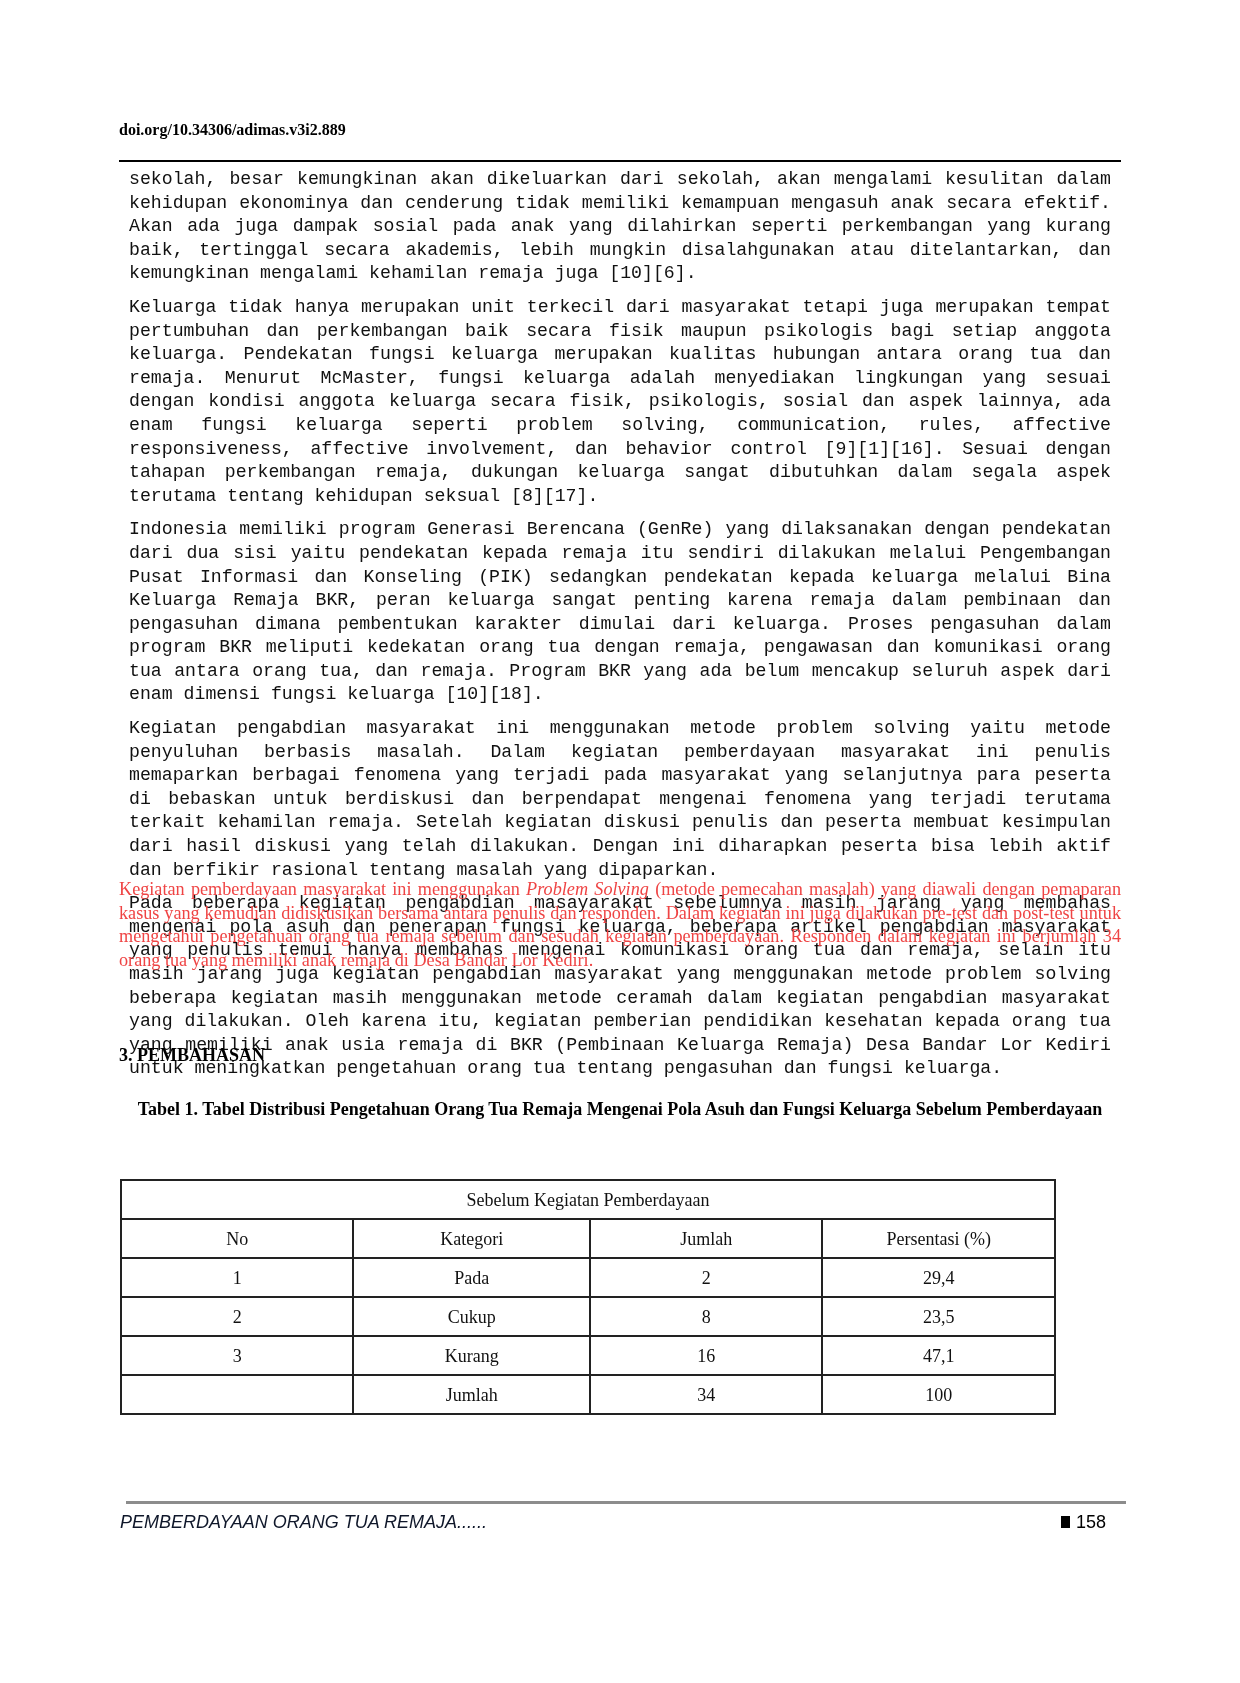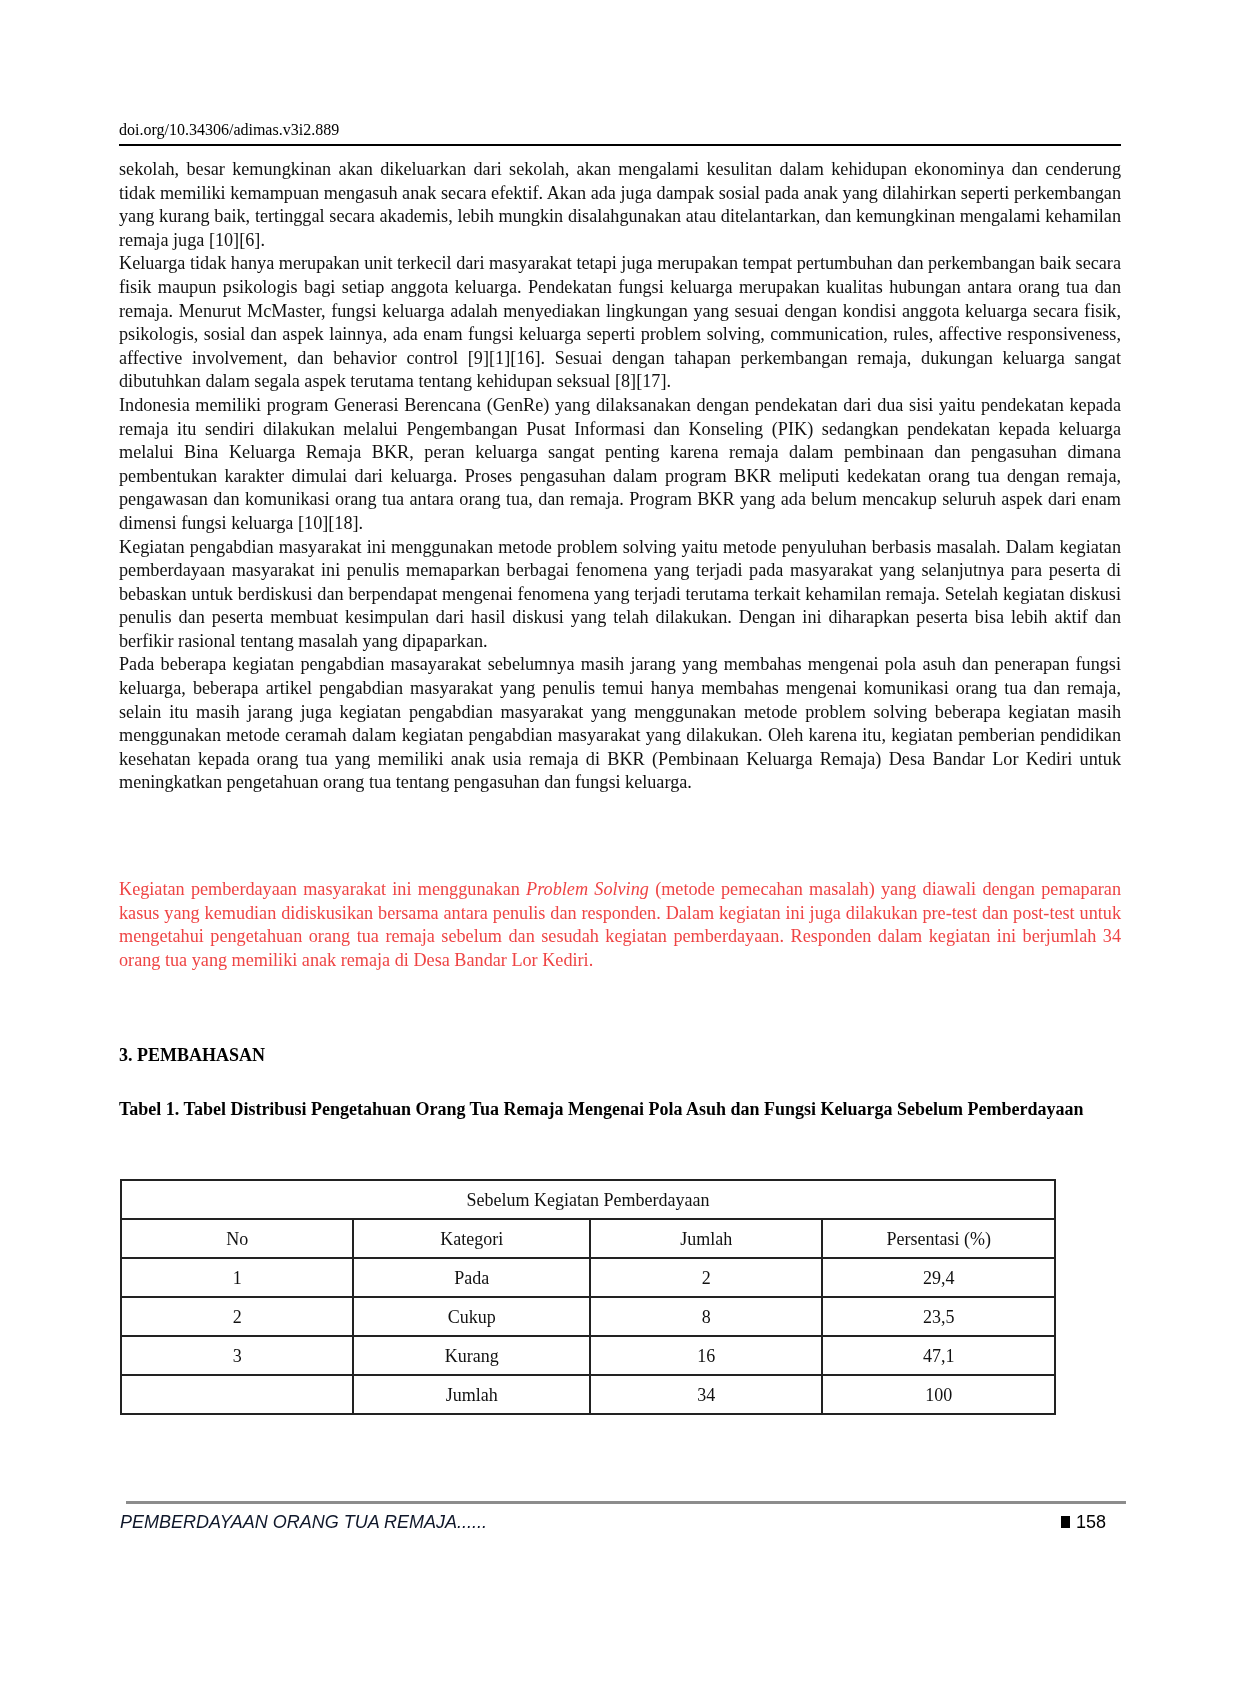--- a/index.html
+++ b/index.html
@@ -1,40 +1,40 @@
 <!DOCTYPE html>
 <html><head>
 <meta charset="utf-8">
 <style>
   html, body { margin: 0; padding: 0; background: #ffffff; }
   body { width: 1240px; height: 1683px; position: relative; overflow: hidden; }
   .page { position: absolute; left: 0; top: 0; width: 1240px; height: 1683px; }
   .doi {
     position: absolute; left: 119px; top: 120px; width: 1002px;
-    font-family: "Liberation Serif", serif; font-weight: normal; font-size: 16px;
-    color: #000; line-height: 20px; padding-bottom: 4px;
+    font-family: "Liberation Serif", serif; font-weight: bold; font-size: 16px;
+    color: #000; line-height: 20px; padding-bottom: 20px;
     border-bottom: 2px solid #000;
   }
   .body-text {
     position: absolute; left: 119px; width: 1002px;
     font-family: "Liberation Serif", serif; font-size: 18.2px; line-height: 23.6px;
     color: #111; text-align: justify;
   }
-  .body-text p { margin: 0; text-align: justify; }
+  .body-text p { margin: 10px; text-align: justify; font-family: Liberation Mono, monospace; }
   #intro { top: 158px; }
   .section-heading {
     font-family: "Liberation Serif", serif; font-weight: bold; font-size: 18px;
     color: #000; margin: 0;
   }
   #sec2 { position: absolute; left: 119px; top: 878px; width: 1002px; }
   #sec2 .section-heading { line-height: 24px; }
   #sec2 p { font-family: "Liberation Serif", serif; font-size: 18.2px; line-height: 23.6px; color:#ef4444; margin:0; text-align: justify; }
   #sec3 { position: absolute; left: 119px; top: 1045px; width: 1002px; }
   .table-caption {
-    position: absolute; left: 119px; top: 1097px; width: 1002px; text-align: left;
+    position: absolute; left: 119px; top: 1097px; width: 1002px; text-align: center;
     font-family: "Liberation Serif", serif; font-weight: bold; font-size: 18px; line-height: 24px; color: #000;
   }
   table.data {
     position: absolute; left: 120px; top: 1179px; width: 936px;
     border-collapse: collapse;
     font-family: "Liberation Serif", serif; font-size: 18px; color: #111;
   }
   table.data td, table.data th {
     border: 2px solid #222; font-weight: normal; text-align: center;
     height: 23px; padding: 7px; line-height: 22px;

